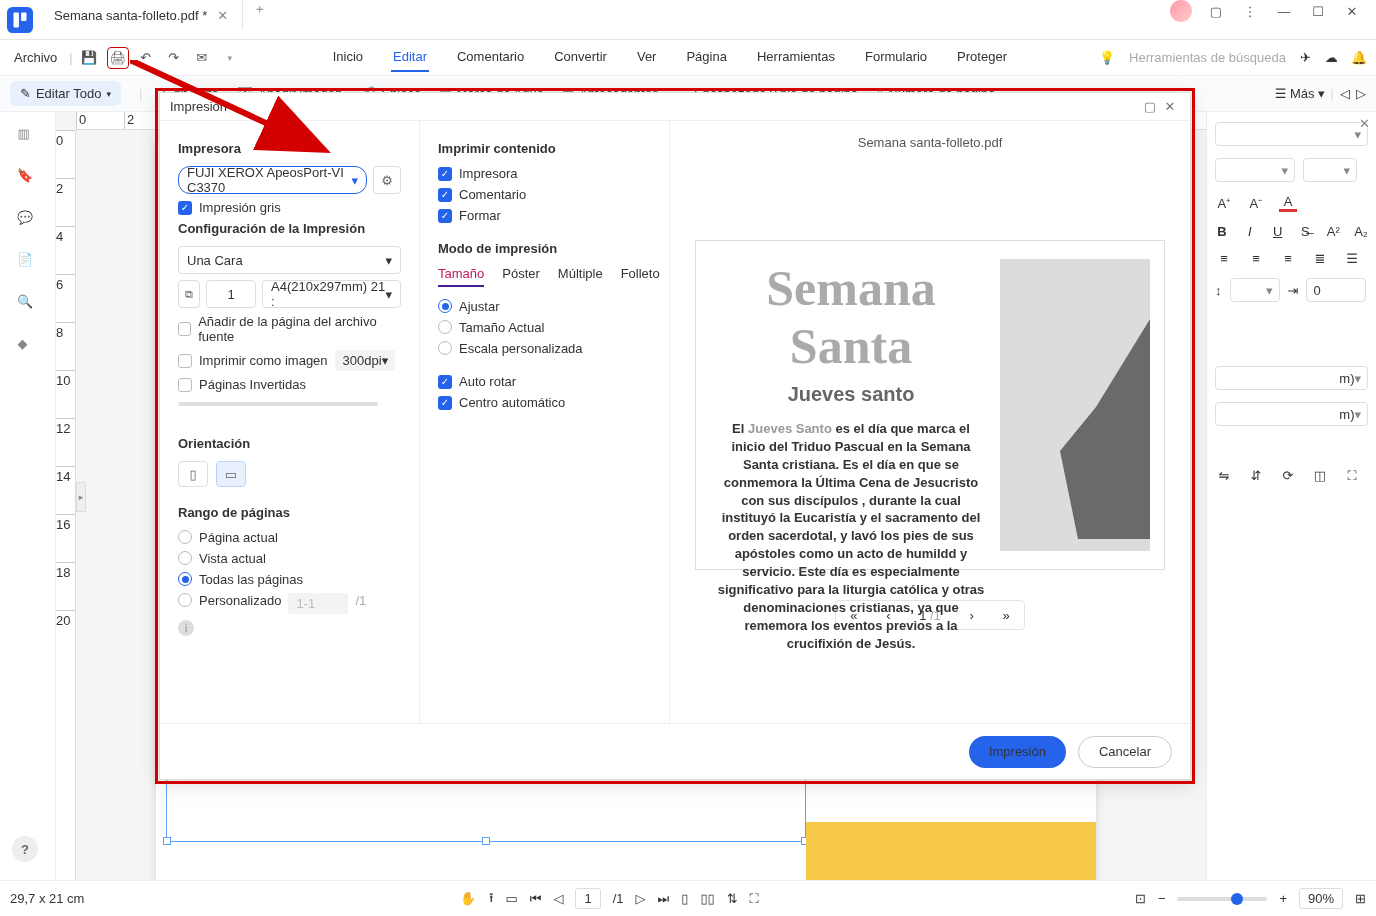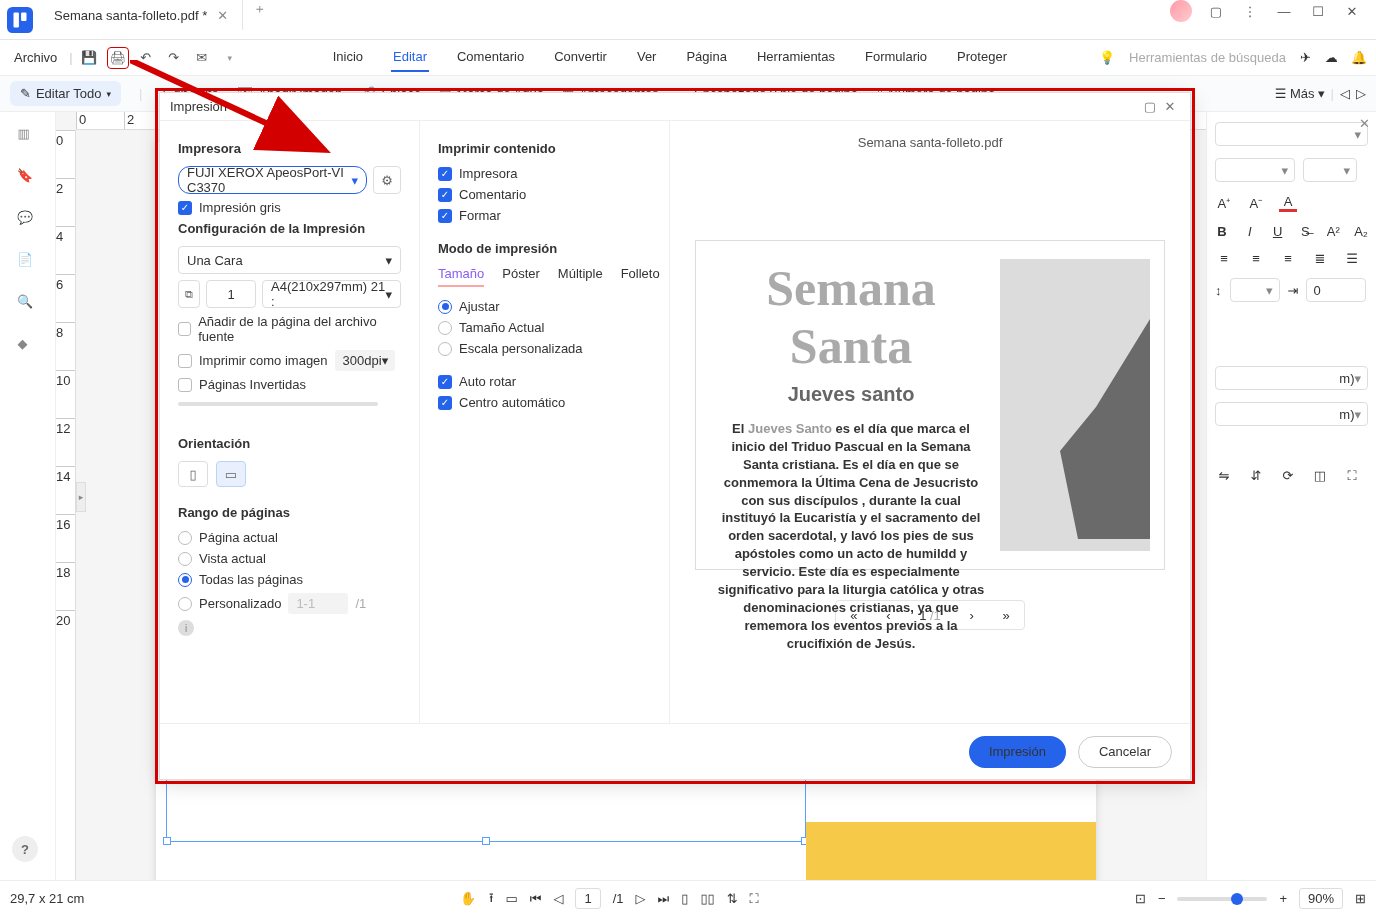--- a/index.html
+++ b/index.html
@@ -79,27 +79,27 @@
 .chk{display:flex;align-items:center;gap:7px;margin:6px 0;color:#444}
 .chk .box{width:14px;height:14px;border-radius:3px;background:#2563eb;display:flex;align-items:center;justify-content:center;color:#fff;font-size:10px}
 .chk .box.empty{background:#fff;border:1px solid #bbb}
 .sel-input{border:1px solid #ddd;border-radius:4px;height:28px;display:flex;align-items:center;padding:0 8px;color:#555;justify-content:space-between;width:100%}
 .row{display:flex;gap:6px;align-items:center;margin:6px 0}
 .numbox{border:1px solid #ddd;border-radius:4px;height:28px;width:50px;display:flex;align-items:center;justify-content:center}
 .smallic{width:22px;height:28px;border:1px solid #ddd;border-radius:4px;display:flex;align-items:center;justify-content:center;color:#666;font-size:11px}
 .orient-btns{display:flex;gap:8px}
 .orient-btns .ob{width:30px;height:26px;border:1px solid #ddd;border-radius:4px;display:flex;align-items:center;justify-content:center;color:#666}
 .orient-btns .ob.sel{background:#e8f0fe;border-color:#bcd3f7}
-.radio{display:flex;align-items:center;gap:7px;margin:6px 0;color:#444}
+.radio{display:flex;gap:7px;margin:6px 0;color:#444}
 .radio .r{width:14px;height:14px;border-radius:50%;border:1px solid #bbb;display:flex;align-items:center;justify-content:center}
 .radio .r.on{border-color:#2563eb}
 .radio .r.on::after{content:"";width:7px;height:7px;border-radius:50%;background:#2563eb}
 .subtabs{display:flex;gap:18px;margin:8px 0 12px 0;color:#555}
 .subtabs span{padding-bottom:4px;cursor:pointer}
-.subtabs .on{color:#8b5cf6;border-bottom:2px solid #fca5a5}
+.subtabs .on{color:#be185d;border-bottom:2px solid #4c1d95}
 .disabled-input{background:#f3f3f3;color:#bbb;height:26px;border-radius:4px;display:flex;align-items:center;padding:0 8px;margin-top:4px}
 .preview-title{color:#555;margin-bottom:90px}
 .preview-page{width:470px;height:330px;background:#fff;border:1px solid #ddd;position:relative;padding:18px 14px;display:flex}
 .preview-text{flex:1;text-align:center}
 .preview-text h1{font-size:50px;font-weight:800;color:#aaa;font-family:Liberation Serif, serif}
 .preview-text h2{font-size:20px;font-weight:700;color:#666;margin:8px 0 14px 0}
 .preview-text p{font-size:12.5px;font-weight:700;color:#222;line-height:1.35;padding:0 4px}
 .preview-text p .em{color:#999}
 .preview-img{width:150px;background:#dcdcdc;margin-left:8px;position:relative}
 .preview-img::after{content:"";position:absolute;right:0;top:60px;width:90px;height:220px;background:#6a6a6a;clip-path:polygon(100% 0,100% 100%,20% 100%,0 60%,40% 40%)}

